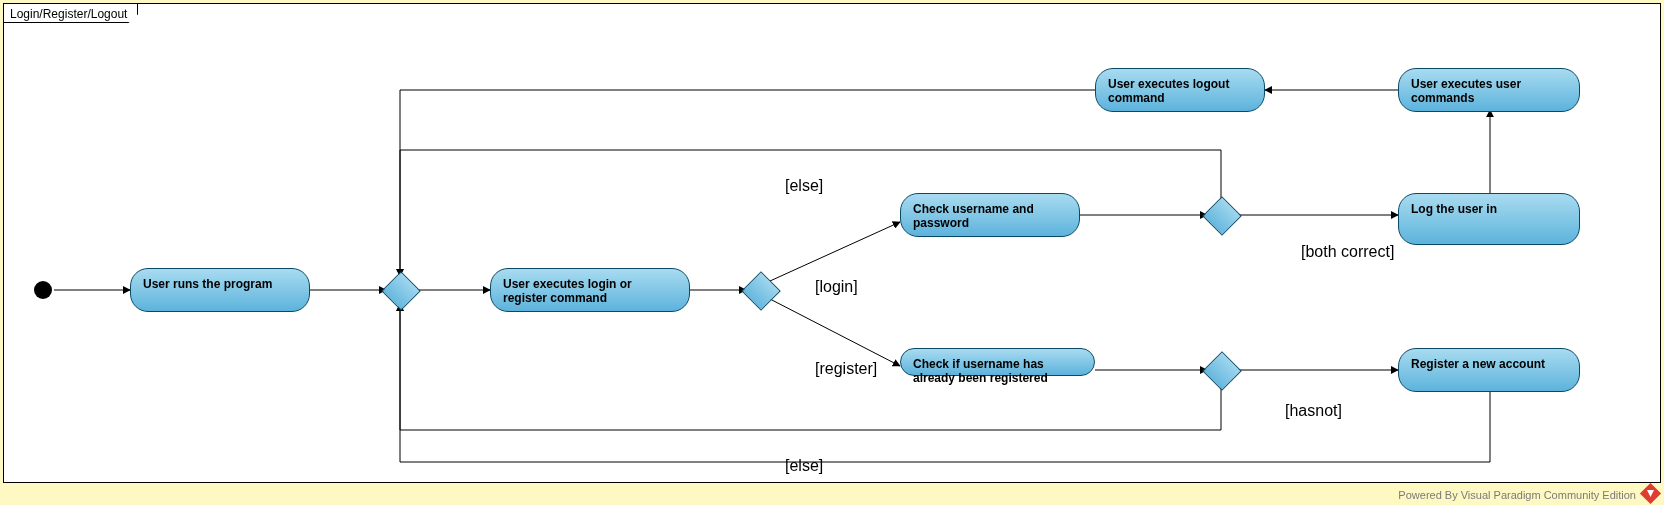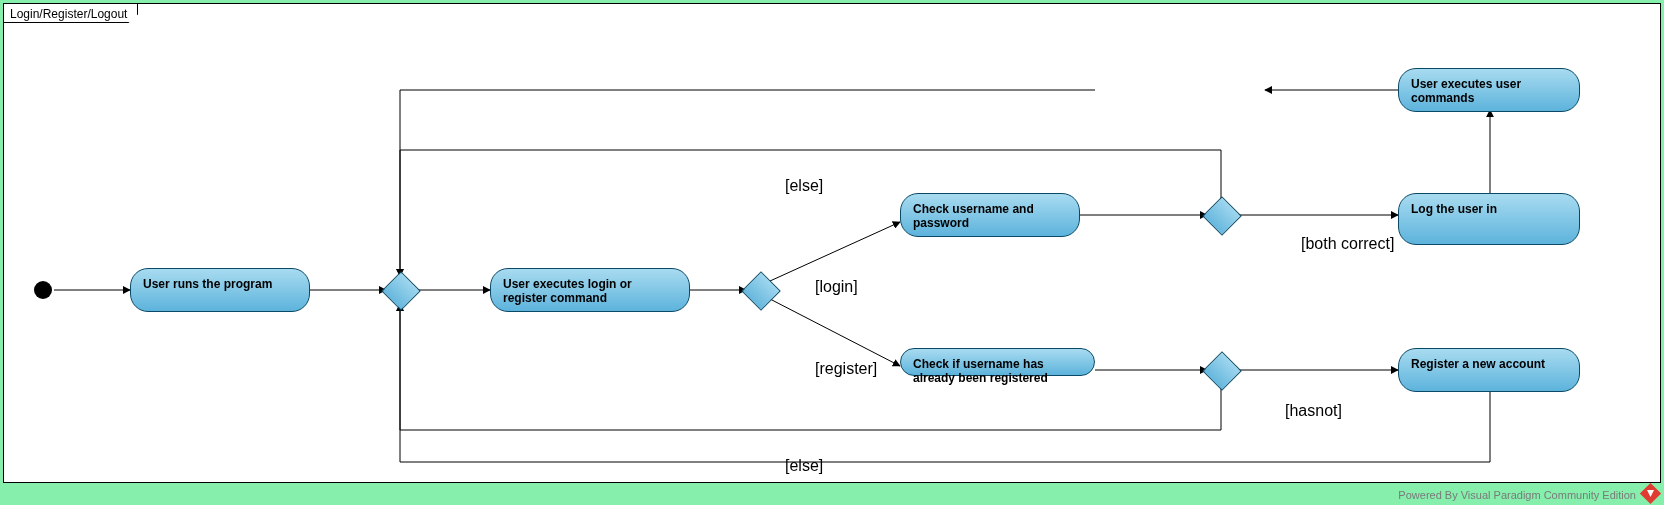--- a/index.html
+++ b/index.html
@@ -7,21 +7,21 @@
     padding: 0;
     background: #fff;
     font-family: Arial, Helvetica, sans-serif;
     font-size: 12px;
     color: #000;
   }
   .canvas {
     position: relative;
     width: 1664px;
     height: 505px;
-    background: #86efac;
+    background: #fef9c3;
   }
   .frame {
     position: absolute;
     border: 1px solid #000;
     box-sizing: border-box;
     background: #fff;
   }
   .frame-tab {
     position: absolute;
     top: -1px;
@@ -169,20 +169,23 @@
   </div>
 
   <div class="activity" style="left:900px; top:193px; width:180px; height:44px;">
     <span>Check username and password</span>
   </div>
 
   <div class="activity" style="left:900px; top:348px; width:195px; height:28px;">
     <span>Check if username has already been registered</span>
   </div>
 
+  <div class="activity" style="left:1095px; top:68px; width:170px; height:44px;">
+    <span>User executes logout command</span>
+  </div>
 
   <div class="activity" style="left:1398px; top:68px; width:182px; height:44px;">
     <span>User executes user commands</span>
   </div>
 
   <div class="activity" style="left:1398px; top:193px; width:182px; height:52px;">
     <span>Log the user in</span>
   </div>
 
   <div class="activity" style="left:1398px; top:348px; width:182px; height:44px;">
@@ -191,18 +194,18 @@
 
   <div class="decision" style="left:387px; top:277px;"></div>
   <div class="decision" style="left:747px; top:277px;"></div>
   <div class="decision" style="left:1208px; top:202px;"></div>
   <div class="decision" style="left:1208px; top:357px;"></div>
 
   <div class="guard" style="left:815px; top:238px;text-align:right;">[login]</div>
   <div class="guard" style="left:815px; top:320px;">[register]</div>
   <div class="guard" style="left:785px; top:137px;">[else]</div>
   <div class="guard" style="left:785px; top:417px;">[else]</div>
-  <div class="guard" style="left:1285px; top:195px;padding-left:16px;">[both correct]</div>
+  <div class="guard" style="left:1285px; top:203px;padding-left:16px;">[both correct]</div>
   <div class="guard" style="left:1285px; top:362px;">[hasnot]</div>
 
   <div class="watermark">Powered By   Visual Paradigm Community Edition</div>
   <div class="vp-logo"></div>
 </div>
 
 </body></html>

